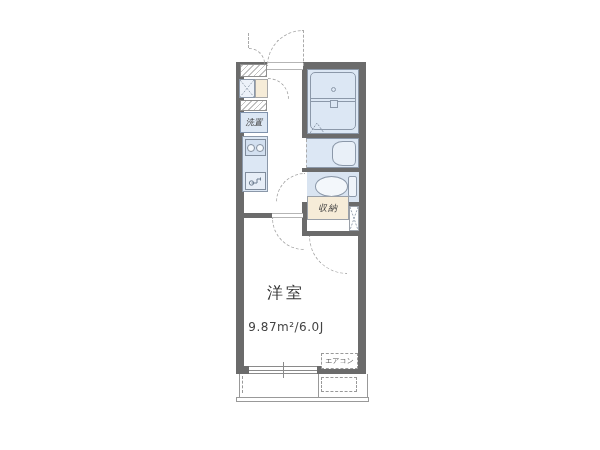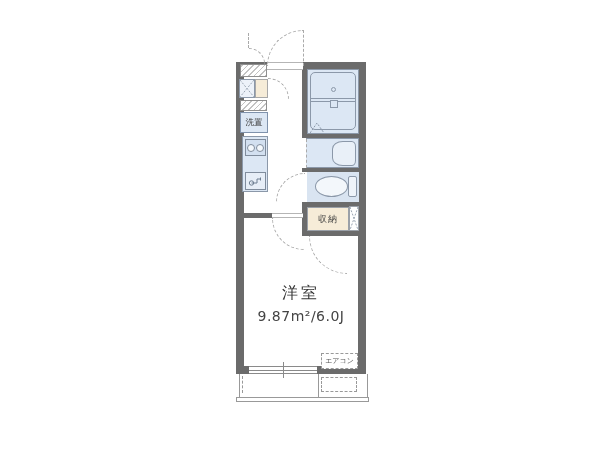--- a/index.html
+++ b/index.html
@@ -53,21 +53,21 @@
   <div class="abs" style="left:239px;top:79px;width:16px;height:19px;background:#edf2f9;border:1px solid var(--fixture_border,#8b98a9);">
     <svg width="14" height="17" viewBox="0 0 14 17">
       <line x1="0" y1="0" x2="14" y2="17" stroke="#9aa5b2" stroke-width="1" stroke-dasharray="2,1.5"></line>
       <line x1="14" y1="0" x2="0" y2="17" stroke="#9aa5b2" stroke-width="1" stroke-dasharray="2,1.5"></line>
     </svg>
   </div>
   <div class="abs" style="left:255px;top:79px;width:13px;height:19px;background:var(--accent_beige,#f6ecd8);border:1px solid #a8a8a8;"></div>
   <div class="abs arc tr" style="left:268px;top:78px;width:21px;height:21px;"></div>
   <div class="abs hatch" style="left:240px;top:100px;width:27px;height:11px;"></div>
 
-  <div class="abs fix lbl" style="left:240px;top:112px;width:28px;height:21px;border-color:#7f92ac;font-size:8.5px;letter-spacing:0px;">
+  <div class="abs fix lbl" style="left:240px;top:112px;width:28px;height:21px;border-color:#7f92ac;font-size:8.5px;letter-spacing:0px;font-style:italic;">
     <span>洗置</span>
   </div>
   <div class="abs fix" style="left:242px;top:136px;width:26px;height:56px;"></div>
   <div class="abs" style="left:245px;top:139px;width:21px;height:17px;background:#d3e0f0;border:1px solid #808c9c;display:flex;align-items:center;justify-content:center;gap:1px;">
     <span style="width:8px;height:8px;border:1px solid #808c9c;border-radius:50%;background:#f4f8fc;box-sizing:border-box;"></span>
     <span style="width:8px;height:8px;border:1px solid #808c9c;border-radius:50%;background:#f4f8fc;box-sizing:border-box;"></span>
   </div>
   <div class="abs" style="left:245px;top:172px;width:21px;height:18px;background:#e7eef7;border:1px solid #808c9c;display:flex;align-items:center;justify-content:center;">
     <svg width="15" height="12" viewBox="0 0 15 12">
       <circle cx="3.5" cy="8" r="2.2" fill="none" stroke="#6f7f92" stroke-width="1"></circle>
@@ -89,37 +89,37 @@
     <div class="abs" style="left:26px;top:2px;width:24px;height:25px;background:var(--fixture_fill_light,#e9f0f8);border:1px solid var(--fixture_border,#8b98a9);border-radius:45% 18% 18% 45% / 32% 22% 22% 32%;"></div>
   </div>
   <div class="abs dashv" style="left:306px;top:139px;height:29px;"></div>
 
   <div class="abs" style="left:307px;top:172px;width:52px;height:30px;background:#d9e4f1;">
     <div class="abs" style="left:41px;top:4px;width:9px;height:21px;background:#eef3f9;border:1px solid var(--fixture_border,#8b98a9);border-radius:2px;"></div>
     <div class="abs" style="left:8px;top:4px;width:33px;height:21px;background:#f3f7fb;border:1px solid var(--fixture_border,#8b98a9);border-radius:50%;"></div>
   </div>
   <div class="abs arc tl" style="left:276px;top:173px;width:29px;height:29px;"></div>
 
-  <div class="abs lbl" style="left:307px;top:207px;width:42px;height:24px;background:var(--accent_beige,#f6ecd8);border:1px solid #9aa0a8;font-size:9px;letter-spacing:1px;">
+  <div class="abs lbl" style="left:307px;top:196px;width:42px;height:24px;background:var(--accent_beige,#f6ecd8);border:1px solid #9aa0a8;font-size:9px;letter-spacing:1px;font-style:italic;">
     <span>収納</span>
   </div>
   <div class="abs" style="left:349px;top:206px;width:10px;height:25px;background:#fff;border:1px solid #9aa0a8;">
     <svg width="8" height="23" viewBox="0 0 8 23">
       <line x1="0" y1="0" x2="8" y2="23" stroke="#9aa5b2" stroke-width="1" stroke-dasharray="2,1.5"></line>
       <line x1="8" y1="0" x2="0" y2="23" stroke="#9aa5b2" stroke-width="1" stroke-dasharray="2,1.5"></line>
     </svg>
   </div>
 
   <div class="abs opening" style="left:272px;top:213px;width:31px;height:5px;"></div>
   <div class="abs arc bl" style="left:272px;top:218px;width:32px;height:32px;"></div>
   <div class="abs arc bl" style="left:309px;top:236px;width:38px;height:38px;"></div>
 
-  <div class="abs" style="left:243px;top:283px;width:116px;text-align:center;">
+  <div class="abs" style="left:228px;top:283px;width:116px;text-align:center;">
     <div style="font-size:16px;letter-spacing:3px;color:#333;">洋室</div>
-    <div style="font-size:14px;margin-top:4px;color:#444;letter-spacing:0.5px;">9.87m²/6.0J</div>
+    <div style="font-size:12px;margin-top:16px;color:#444;letter-spacing:0.5px;">9.87m²/6.0J</div>
   </div>
 
   <div class="abs lbl" style="left:321px;top:353px;width:37px;height:16px;border:1px dashed #999;background:#fff;font-size:7px;color:#555;">
     <span>エアコン</span>
   </div>
 
   <div class="abs" style="left:249px;top:366px;width:68px;height:8px;background:#fff;border-top:1px solid #8a8a8a;border-bottom:1px solid #8a8a8a;">
     <div class="abs" style="left:0;top:3px;width:68px;height:1px;background:#8a8a8a;"></div>
   </div>
   <div class="abs" style="left:283px;top:362px;width:1px;height:16px;background:#8a8a8a;"></div>

